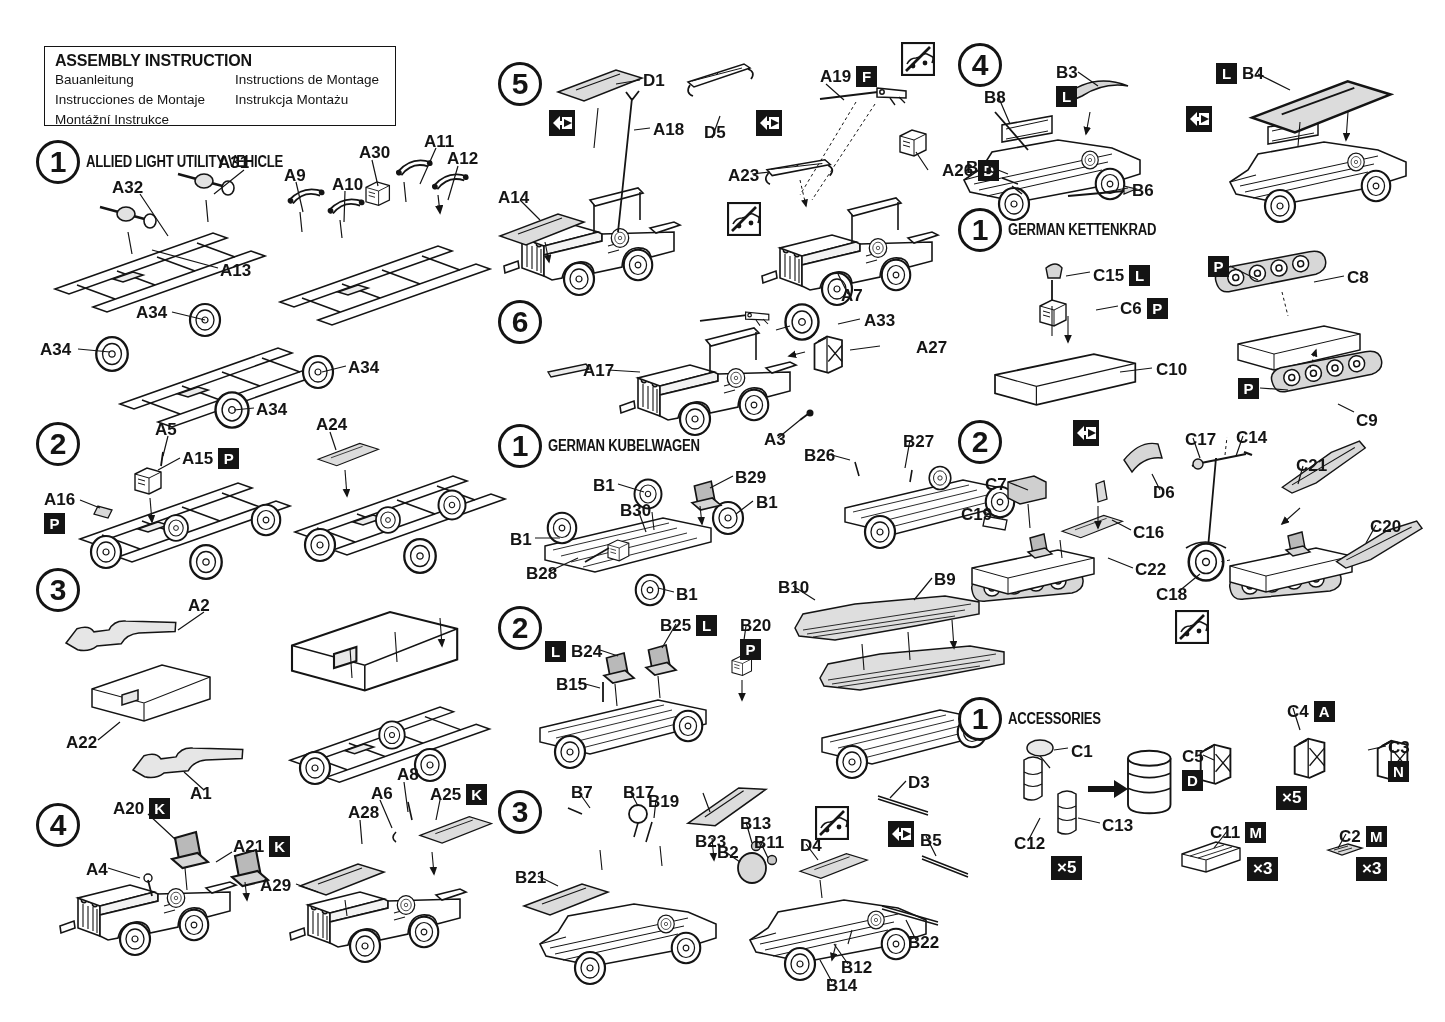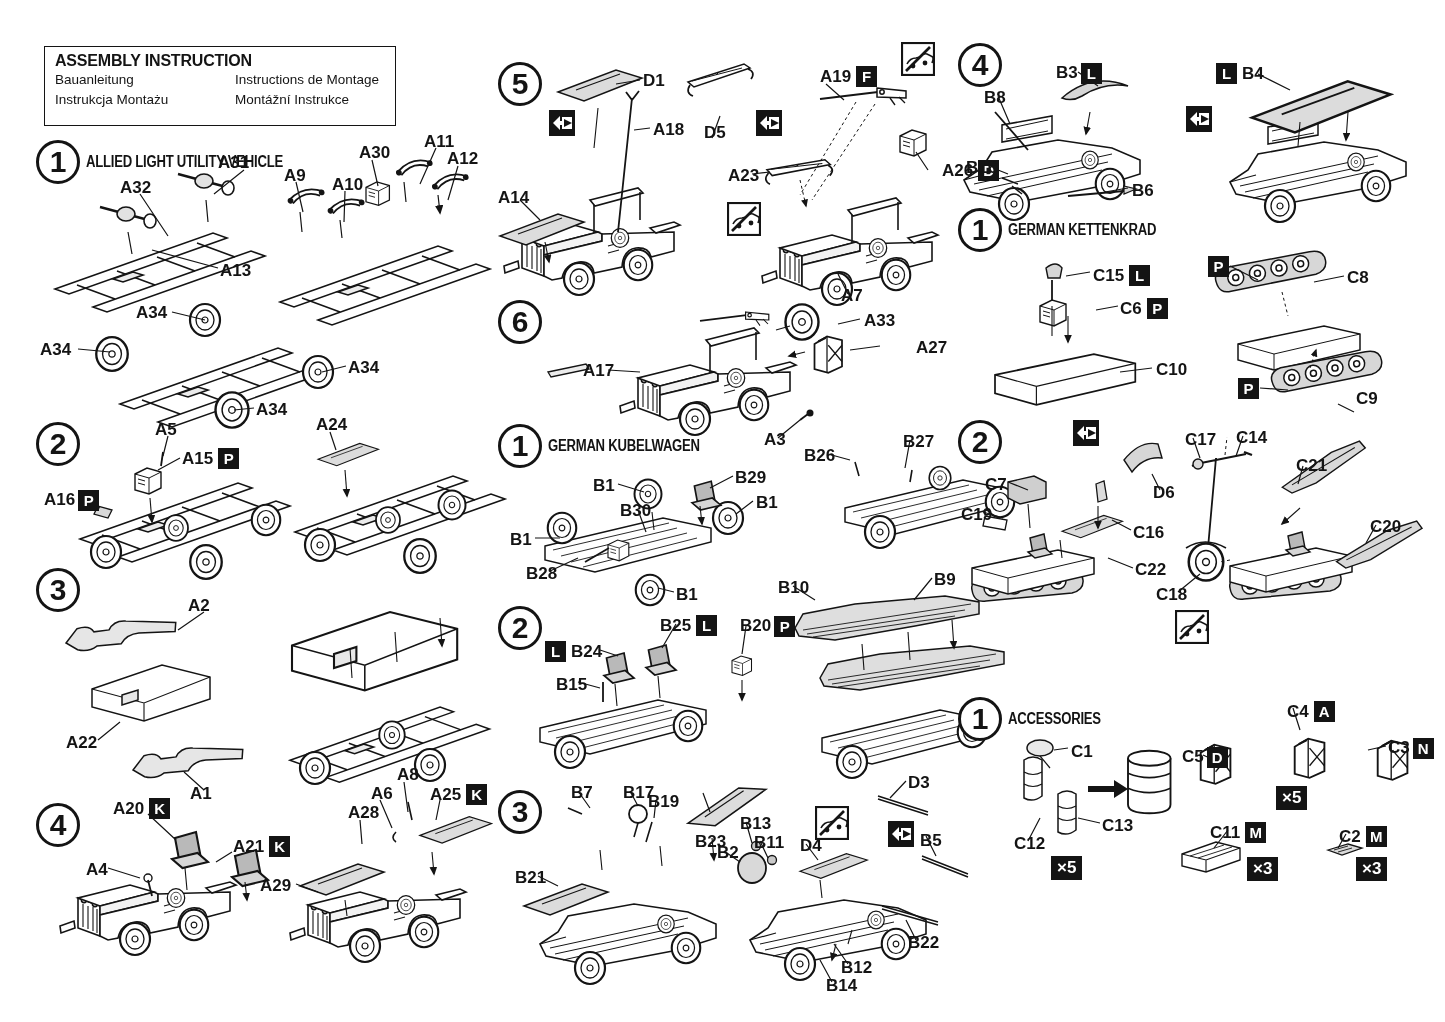--- a/index.html
+++ b/index.html
@@ -2,21 +2,21 @@
 <html><head>
 <meta charset="utf-8">
 <style>
   html,body{margin:0;padding:0;background:#fff;}
   #page{position:relative;width:1445px;height:1022px;background:#fff;overflow:hidden;
         font-family:"Liberation Sans","DejaVu Sans",sans-serif;color:#141414;}
   #art{position:absolute;left:0;top:0;width:1445px;height:1022px;}
   .lbl{position:absolute;font-weight:bold;font-size:17px;line-height:20px;white-space:nowrap;
        display:flex;align-items:center;gap:5px;z-index:3;}
   .lbl i{font-style:normal;}
-  .lbl.below{flex-direction:row;align-items:flex-start;gap:3px;}
+  .lbl.below{flex-direction:column;align-items:flex-start;gap:3px;}
   .badge{display:inline-flex;width:21px;height:21px;background:#141414;color:#fff;
          align-items:center;justify-content:center;font-size:15px;font-weight:bold;flex:0 0 auto;}
   .badge.abs{position:absolute;z-index:3;}
   .qty{position:absolute;background:#141414;color:#fff;font-weight:bold;font-size:17px;
        padding:2px 6px;z-index:3;}
   .stepnum{position:absolute;width:44px;height:44px;border:3.5px solid #141414;border-radius:50%;
            display:flex;align-items:center;justify-content:center;font-size:30px;font-weight:bold;
            background:#fff;z-index:3;box-sizing:border-box;}
   .sectitle{position:absolute;font-weight:bold;font-size:16px;letter-spacing:-.3px;
             transform:scaleX(.82);transform-origin:left center;white-space:nowrap;z-index:3;}
@@ -415,20 +415,21 @@
     <path d="M1008,482 L1028,490 M983,512 L1003,518 M1160,490 L1152,474 M1131,530 L1112,520 M1133,568 L1108,558 M1193,438 L1200,458 M1243,436 L1236,456 M1303,466 L1298,484 M1376,525 L1366,543 M1178,592 L1200,574"></path>
     <path d="M1068,748 L1054,750 M1028,841 L1040,818 M1100,823 L1078,818 M1203,755 L1214,760 M1293,708 L1300,730 M1386,746 L1368,750 M1228,830 L1214,848 M1346,834 L1338,848"></path>
   </g>
 </svg>
 
 <div class="hdr">
   <div class="t">ASSEMBLY INSTRUCTION</div>
   <div class="grid">
     <span>Bauanleitung</span>
     <span>Instructions de Montage</span>
+    <span>Instrucciones de Montaje</span>
     <span>Instrukcja Montażu</span>
     <span>Montážní Instrukce</span>
   </div>
 </div>
 
 <div class="stepnum" style="left:36px;top:140px">1</div>
 <div class="sectitle" style="left:86px;top:153px">ALLIED LIGHT UTILITY VEHICLE</div>
 <div class="stepnum" style="left:36px;top:422px">2</div>
 <div class="stepnum" style="left:36px;top:568px">3</div>
 <div class="stepnum" style="left:36px;top:803px">4</div>
@@ -438,21 +439,21 @@
 <div class="sectitle" style="left:548px;top:437px">GERMAN KUBELWAGEN</div>
 <div class="stepnum" style="left:498px;top:606px">2</div>
 <div class="stepnum" style="left:498px;top:790px">3</div>
 <div class="stepnum" style="left:958px;top:43px">4</div>
 <div class="stepnum" style="left:958px;top:208px">1</div>
 <div class="sectitle" style="left:1008px;top:221px">GERMAN KETTENKRAD</div>
 <div class="stepnum" style="left:958px;top:420px">2</div>
 <div class="stepnum" style="left:958px;top:697px">1</div>
 <div class="sectitle" style="left:1008px;top:710px">ACCESSORIES</div>
 
-<span class="lbl" style="left:120px;top:178px">A32</span>
+<span class="lbl" style="left:112px;top:178px">A32</span>
 <span class="lbl" style="left:218px;top:153px">A31</span>
 <span class="lbl" style="left:220px;top:261px">A13</span>
 <span class="lbl" style="left:284px;top:166px">A9</span>
 <span class="lbl" style="left:332px;top:175px">A10</span>
 <span class="lbl" style="left:359px;top:143px">A30</span>
 <span class="lbl" style="left:424px;top:132px">A11</span>
 <span class="lbl" style="left:447px;top:149px">A12</span>
 <span class="lbl" style="left:136px;top:303px">A34</span>
 <span class="lbl" style="left:40px;top:340px">A34</span>
 <span class="lbl" style="left:348px;top:358px">A34</span>
@@ -559,21 +560,21 @@
       <b class="badge">L</b>
     </span>
 <span class="lbl" style="left:1120px;top:298px">
       <i>C6</i>
       <b class="badge">P</b>
     </span>
 <span class="lbl" style="left:1156px;top:360px">C10</span>
 <b class="badge abs" style="left:1208px;top:256px">P</b>
 <span class="lbl" style="left:1347px;top:268px">C8</span>
 <b class="badge abs" style="left:1238px;top:378px">P</b>
-<span class="lbl" style="left:1356px;top:389px">C9</span>
+<span class="lbl" style="left:1356px;top:411px">C9</span>
 <span class="lbl" style="left:985px;top:475px">C7</span>
 <span class="lbl" style="left:961px;top:505px">C19</span>
 <span class="lbl" style="left:1153px;top:483px">D6</span>
 <span class="lbl" style="left:1133px;top:523px">C16</span>
 <span class="lbl" style="left:1135px;top:560px">C22</span>
 <span class="lbl" style="left:1185px;top:430px">C17</span>
 <span class="lbl" style="left:1236px;top:428px">C14</span>
 <span class="lbl" style="left:1296px;top:456px">C21</span>
 <span class="lbl" style="left:1370px;top:517px">C20</span>
 <span class="lbl" style="left:1156px;top:585px">C18</span>

